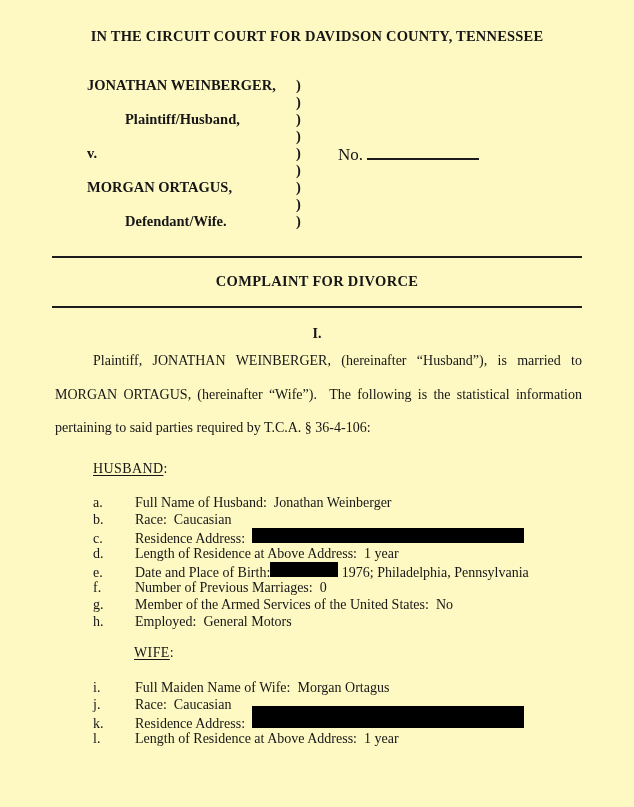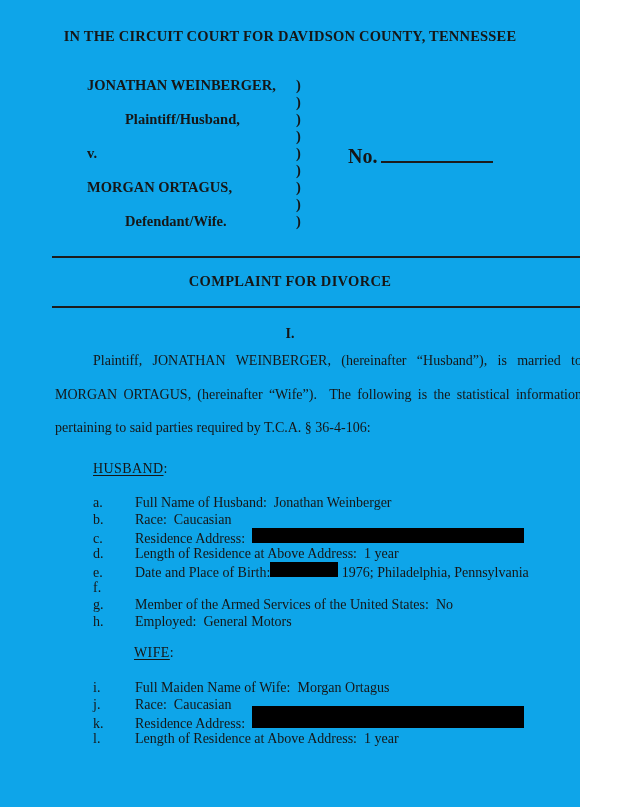--- a/index.html
+++ b/index.html
@@ -1,39 +1,39 @@
 <!DOCTYPE html>
 <html><head>
 <meta charset="utf-8">
 <style>
   html, body { margin:0; padding:0; background:#ffffff; }
   .page {
-    position:relative; width:580px; height:807px; overflow:hidden;
-    background:#0ea5e9; color:#161616;
+    position:relative; width:634px; height:807px; overflow:hidden;
+    background:#fef9c3; color:#161616;
     font-family:"Liberation Serif","DejaVu Serif",serif;
   }
   .court-title {
     position:absolute; top:28px; left:0; right:0; text-align:center;
     font-weight:bold; font-size:14.5px; letter-spacing:0.2px;
   }
   
   .caption-left {
     position:absolute; left:55px; top:77px; width:238px;
     font-weight:bold; font-size:14.5px; line-height:17px;
   }
   .cap-row { height:17px; white-space:pre;margin-left:32px; }
   .cap-row.indent { padding-left:38px; }
   .caption-parens {
     position:absolute; left:296px; top:77px;
     font-weight:bold; font-size:14.5px; line-height:17px;
   }
   .caption-parens div { height:17px; }
   .case-no {
-    position:absolute; left:348px; top:145px;
-    font-weight:bold; font-size:20px;
+    position:absolute; left:338px; top:145px;
+    font-weight:normal; font-size:17px;
   }
   .case-blank {
     display:inline-block; width:112px; height:13px;
     border-bottom:2px solid #1c1c1c; margin-left:4px;
   }
   .rule { position:absolute; left:52px; width:530px; height:2px; background:#1c1c1c; }
   .rule-1 { top:256px; }
   .rule-2 { top:306px; }
   .doc-title {
     position:absolute; top:273px; left:0; right:0; text-align:center;
@@ -133,20 +133,21 @@
       <span class="itext">Length of Residence at Above Address:  1 year</span>
     </div>
     <div class="li">
       <span class="letter">e.</span>
       <span class="itext">Date and Place of Birth:</span>
       <span class="redaction small"></span>
       <span class="itext"> 1976; Philadelphia, Pennsylvania</span>
     </div>
     <div class="li">
       <span class="letter">f.</span>
+      <span class="itext">Number of Previous Marriages:  0</span>
     </div>
     <div class="li">
       <span class="letter">g.</span>
       <span class="itext">Member of the Armed Services of the United States:  No</span>
     </div>
     <div class="li">
       <span class="letter">h.</span>
       <span class="itext">Employed:  General Motors</span>
     </div>
   </div>

